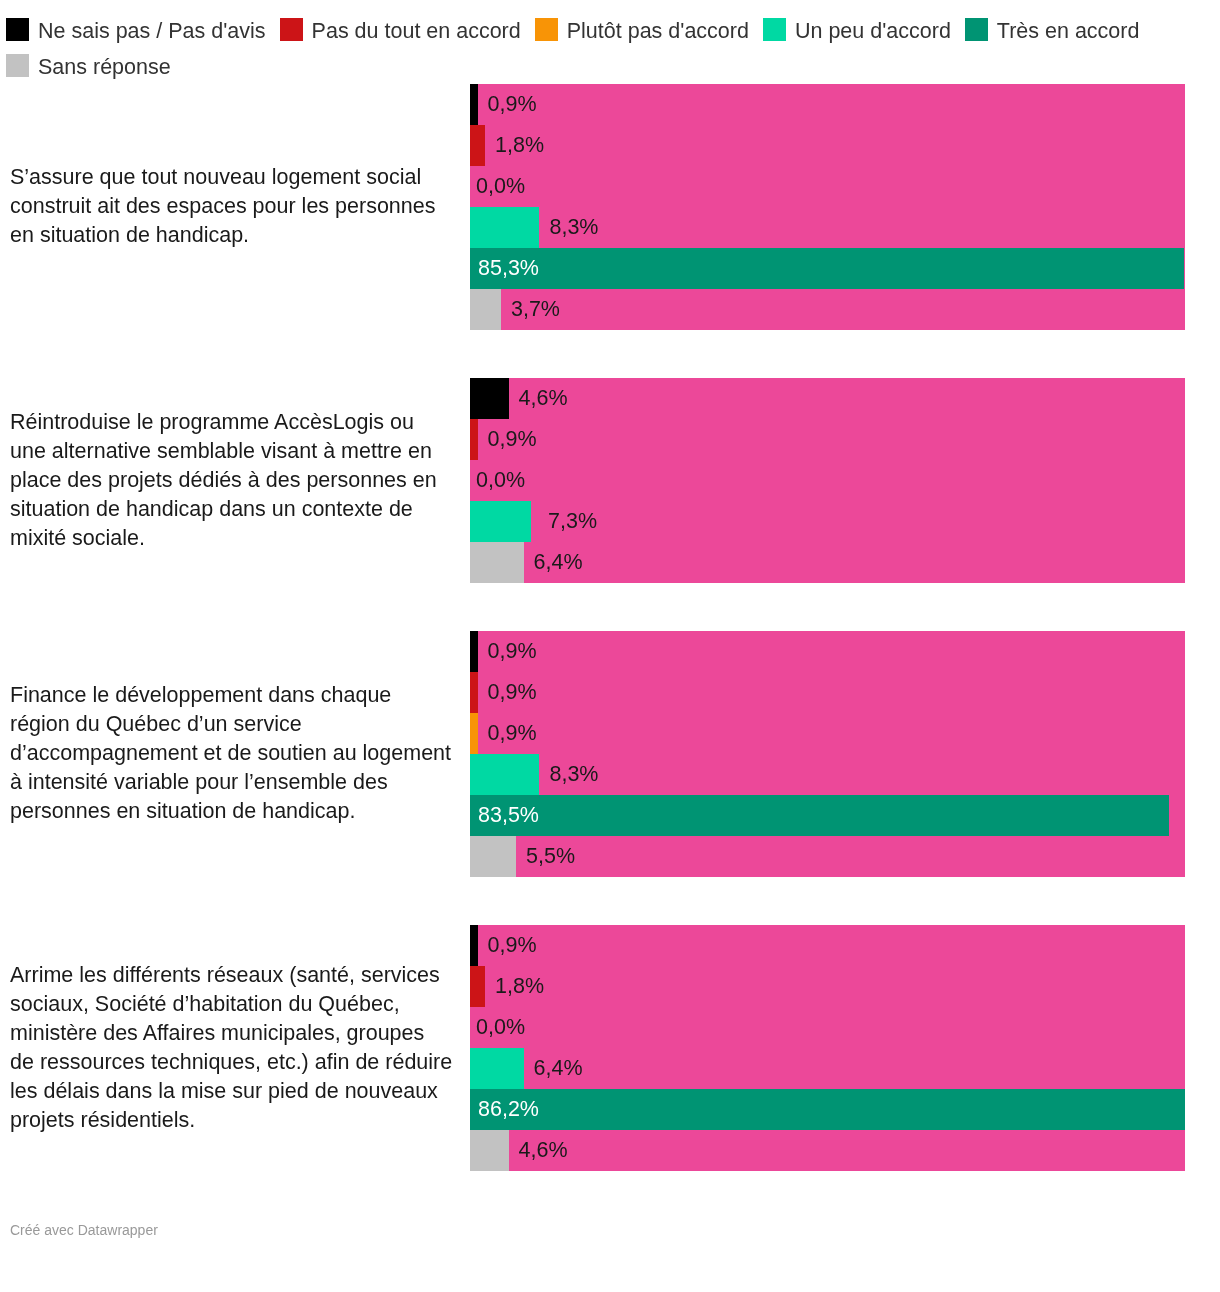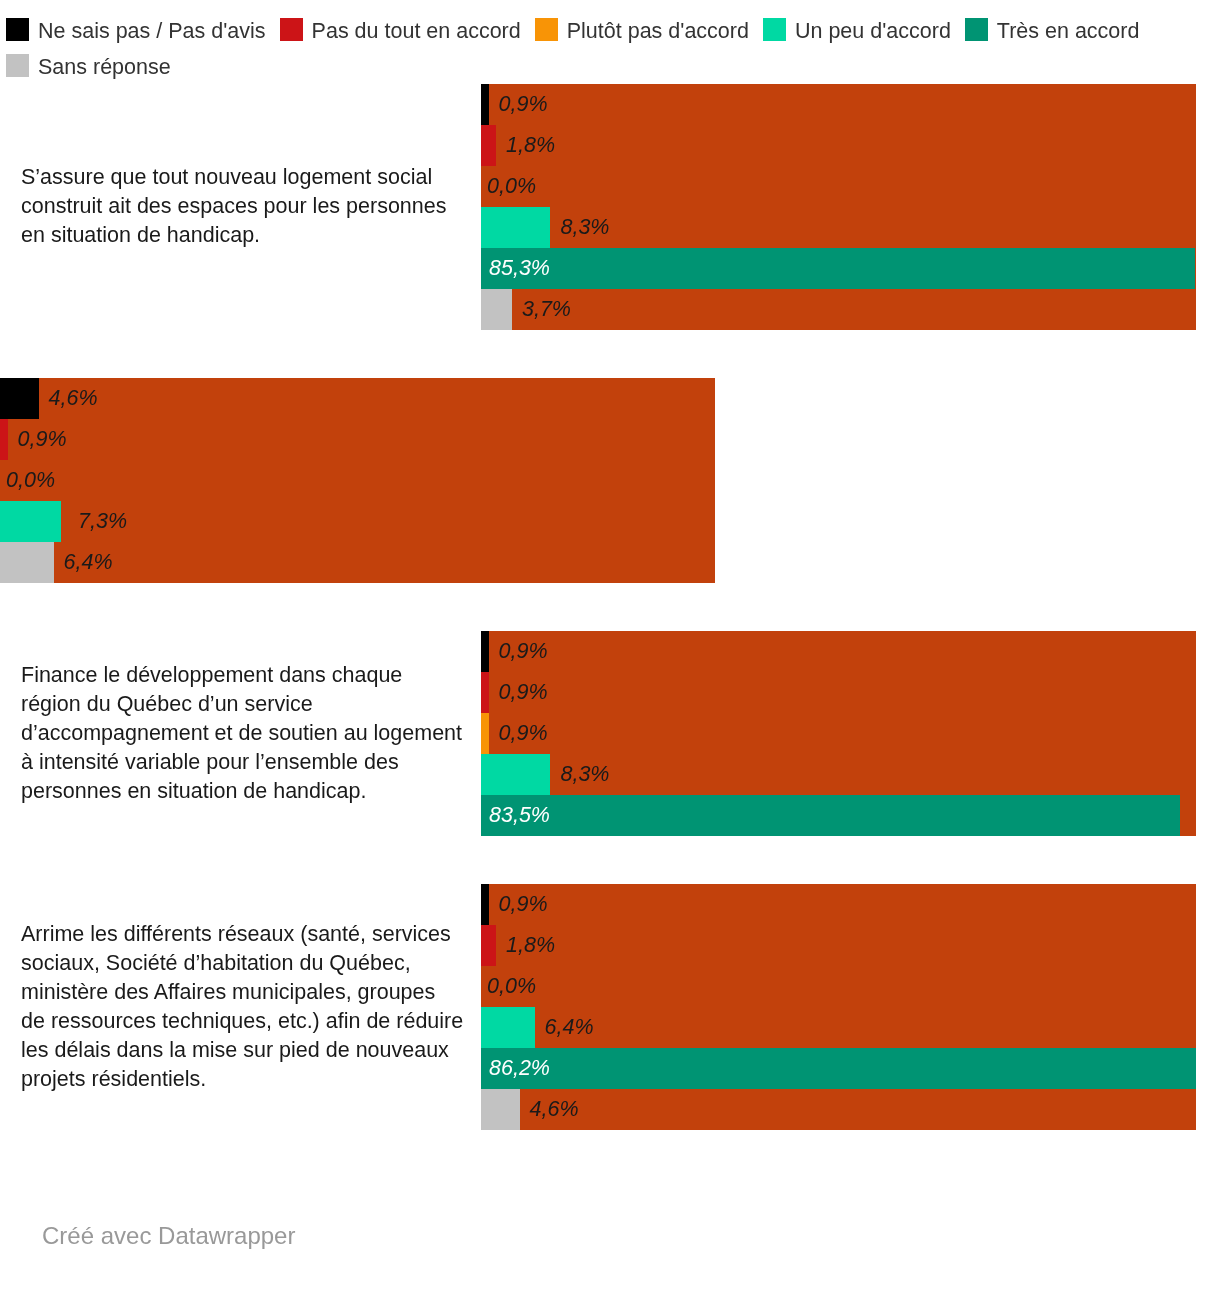--- a/index.html
+++ b/index.html
@@ -55,28 +55,26 @@
     margin-bottom: 48px;
   }
   .group-label {
     width: 470px;
     box-sizing: border-box;
     padding-right: 16px;
     padding-left: 10px;
     font-size: 21.5px;
     line-height: 29px;
     color: #1a1a1a;
-    margin-left: 11px;
   }
   .bars {
     position: relative;
     width: 715px;
-    background: #c2410c;
+    background: #ec4899;
     flex: none;
-    font-style: italic;
   }
   .bar-row {
     position: relative;
     height: 41px;
     width: 100%;
   }
   .bar {
     position: absolute;
     left: 0;
     top: 0;
@@ -93,23 +91,22 @@
   }
   .bar-value.inside {
     color: #ffffff;
   }
 
   
   .footer {
     position: absolute;
     left: 10px;
     top: 1222px;
-    font-size: 24px;
+    font-size: 14px;
     color: #999999;
-    margin-left: 32px;
   }
 </style>
 </head>
 <body>
 
 <div class="legend" id="legend-host"><span class="legend-item"><span class="legend-swatch" style="background: rgb(0, 0, 0);"></span><span class="legend-label">Ne sais pas / Pas d'avis</span></span><span class="legend-item"><span class="legend-swatch" style="background: rgb(204, 20, 23);"></span><span class="legend-label">Pas du tout en accord</span></span><span class="legend-item"><span class="legend-swatch" style="background: rgb(248, 148, 6);"></span><span class="legend-label">Plutôt pas d'accord</span></span><span class="legend-item"><span class="legend-swatch" style="background: rgb(0, 217, 163);"></span><span class="legend-label">Un peu d'accord</span></span><span class="legend-item"><span class="legend-swatch" style="background: rgb(0, 148, 115);"></span><span class="legend-label">Très en accord</span></span><span class="legend-item"><span class="legend-swatch" style="background: rgb(194, 194, 194);"></span><span class="legend-label">Sans réponse</span></span></div>
 
 <div class="chart" id="chart-host">
     <div class="group">
       <div class="group-label">S’assure que tout nouveau logement social construit ait des espaces pour les personnes en situation de handicap.</div>
@@ -133,20 +130,21 @@
           <div class="bar" style="width: 713.961px; background: rgb(0, 148, 115);"></div>
           <div class="bar-value inside" style="left: 8px;">85,3%</div>
         </div>
         <div class="bar-row">
           <div class="bar" style="width: 30.969px; background: rgb(194, 194, 194);"></div>
           <div class="bar-value" style="left: 40.969px;">3,7%</div>
         </div>
       </div>
     </div>
     <div class="group">
+      <div class="group-label">Réintroduise le programme AccèsLogis ou une alternative semblable visant à mettre en place des projets dédiés à des personnes en situation de handicap dans un contexte de mixité sociale.</div>
       <div class="bars">
         <div class="bar-row">
           <div class="bar" style="width: 38.502px; background: rgb(0, 0, 0);"></div>
           <div class="bar-value" style="left: 48.502px;">4,6%</div>
         </div>
         <div class="bar-row">
           <div class="bar" style="width: 7.533px; background: rgb(204, 20, 23);"></div>
           <div class="bar-value" style="left: 17.533px;">0,9%</div>
         </div>
         <div class="bar-row">
@@ -178,20 +176,24 @@
           <div class="bar-value" style="left: 17.533px;">0,9%</div>
         </div>
         <div class="bar-row">
           <div class="bar" style="width: 69.471px; background: rgb(0, 217, 163);"></div>
           <div class="bar-value" style="left: 79.471px;">8,3%</div>
         </div>
         <div class="bar-row">
           <div class="bar" style="width: 698.895px; background: rgb(0, 148, 115);"></div>
           <div class="bar-value inside" style="left: 8px;">83,5%</div>
         </div>
+        <div class="bar-row">
+          <div class="bar" style="width: 46.035px; background: rgb(194, 194, 194);"></div>
+          <div class="bar-value" style="left: 56.035px;">5,5%</div>
+        </div>
       </div>
     </div>
     <div class="group">
       <div class="group-label">Arrime les différents réseaux (santé, services sociaux, Société d’habitation du Québec, ministère des Affaires municipales, groupes de ressources techniques, etc.) afin de réduire les délais dans la mise sur pied de nouveaux projets résidentiels.</div>
       <div class="bars">
         <div class="bar-row">
           <div class="bar" style="width: 7.533px; background: rgb(0, 0, 0);"></div>
           <div class="bar-value" style="left: 17.533px;">0,9%</div>
         </div>
         <div class="bar-row">

